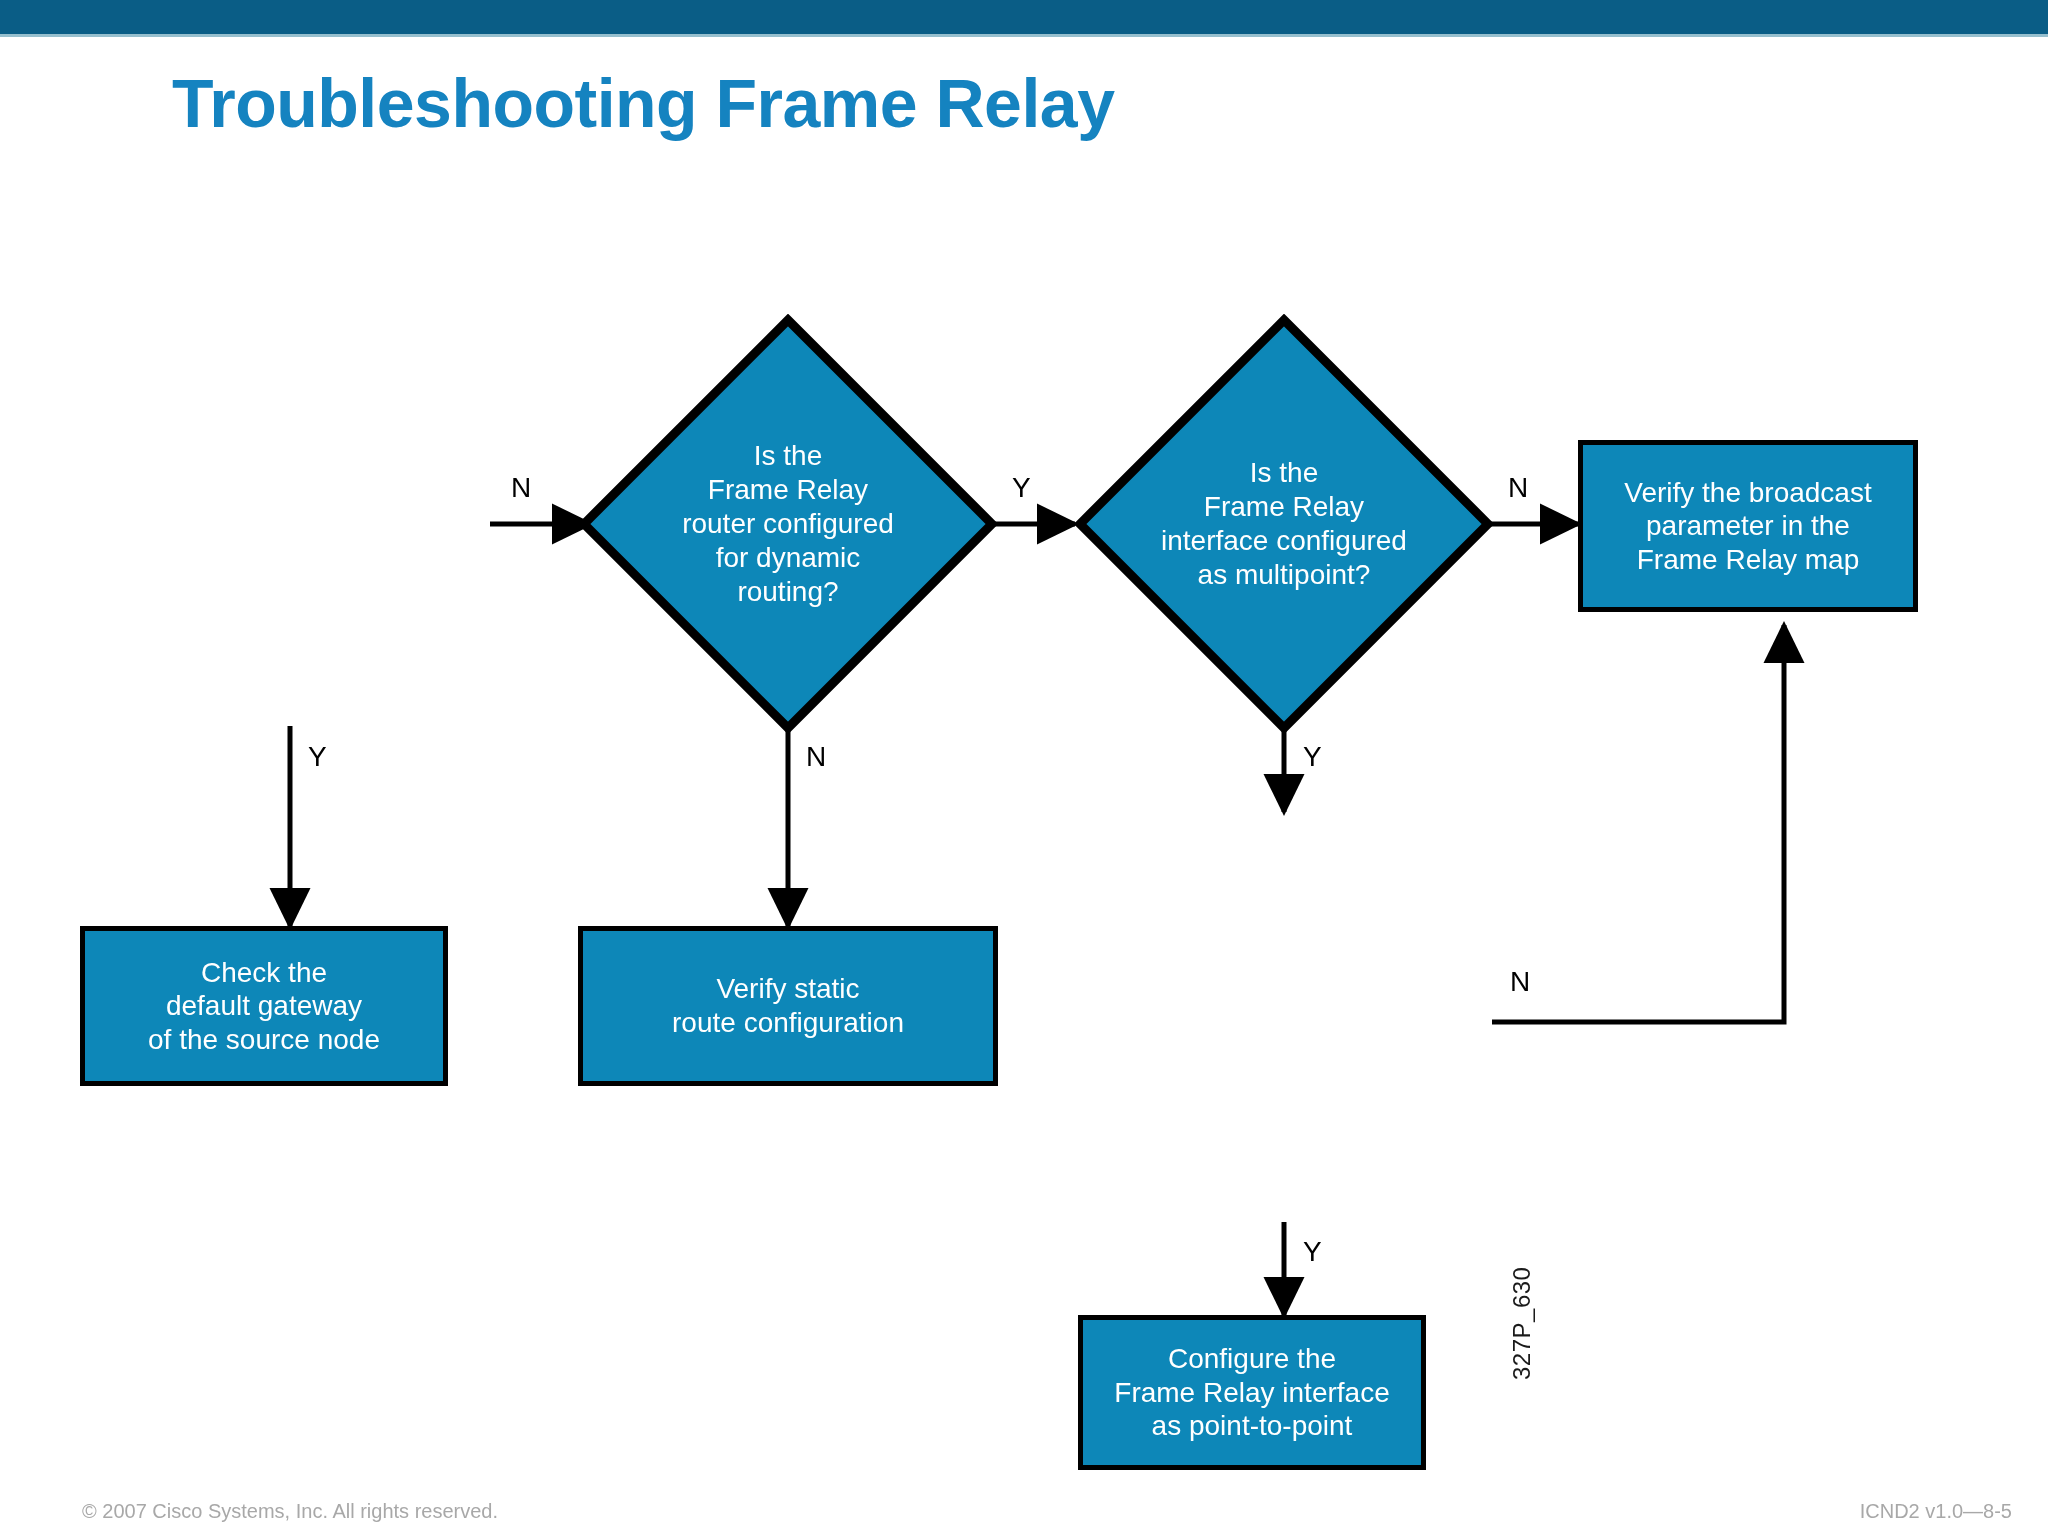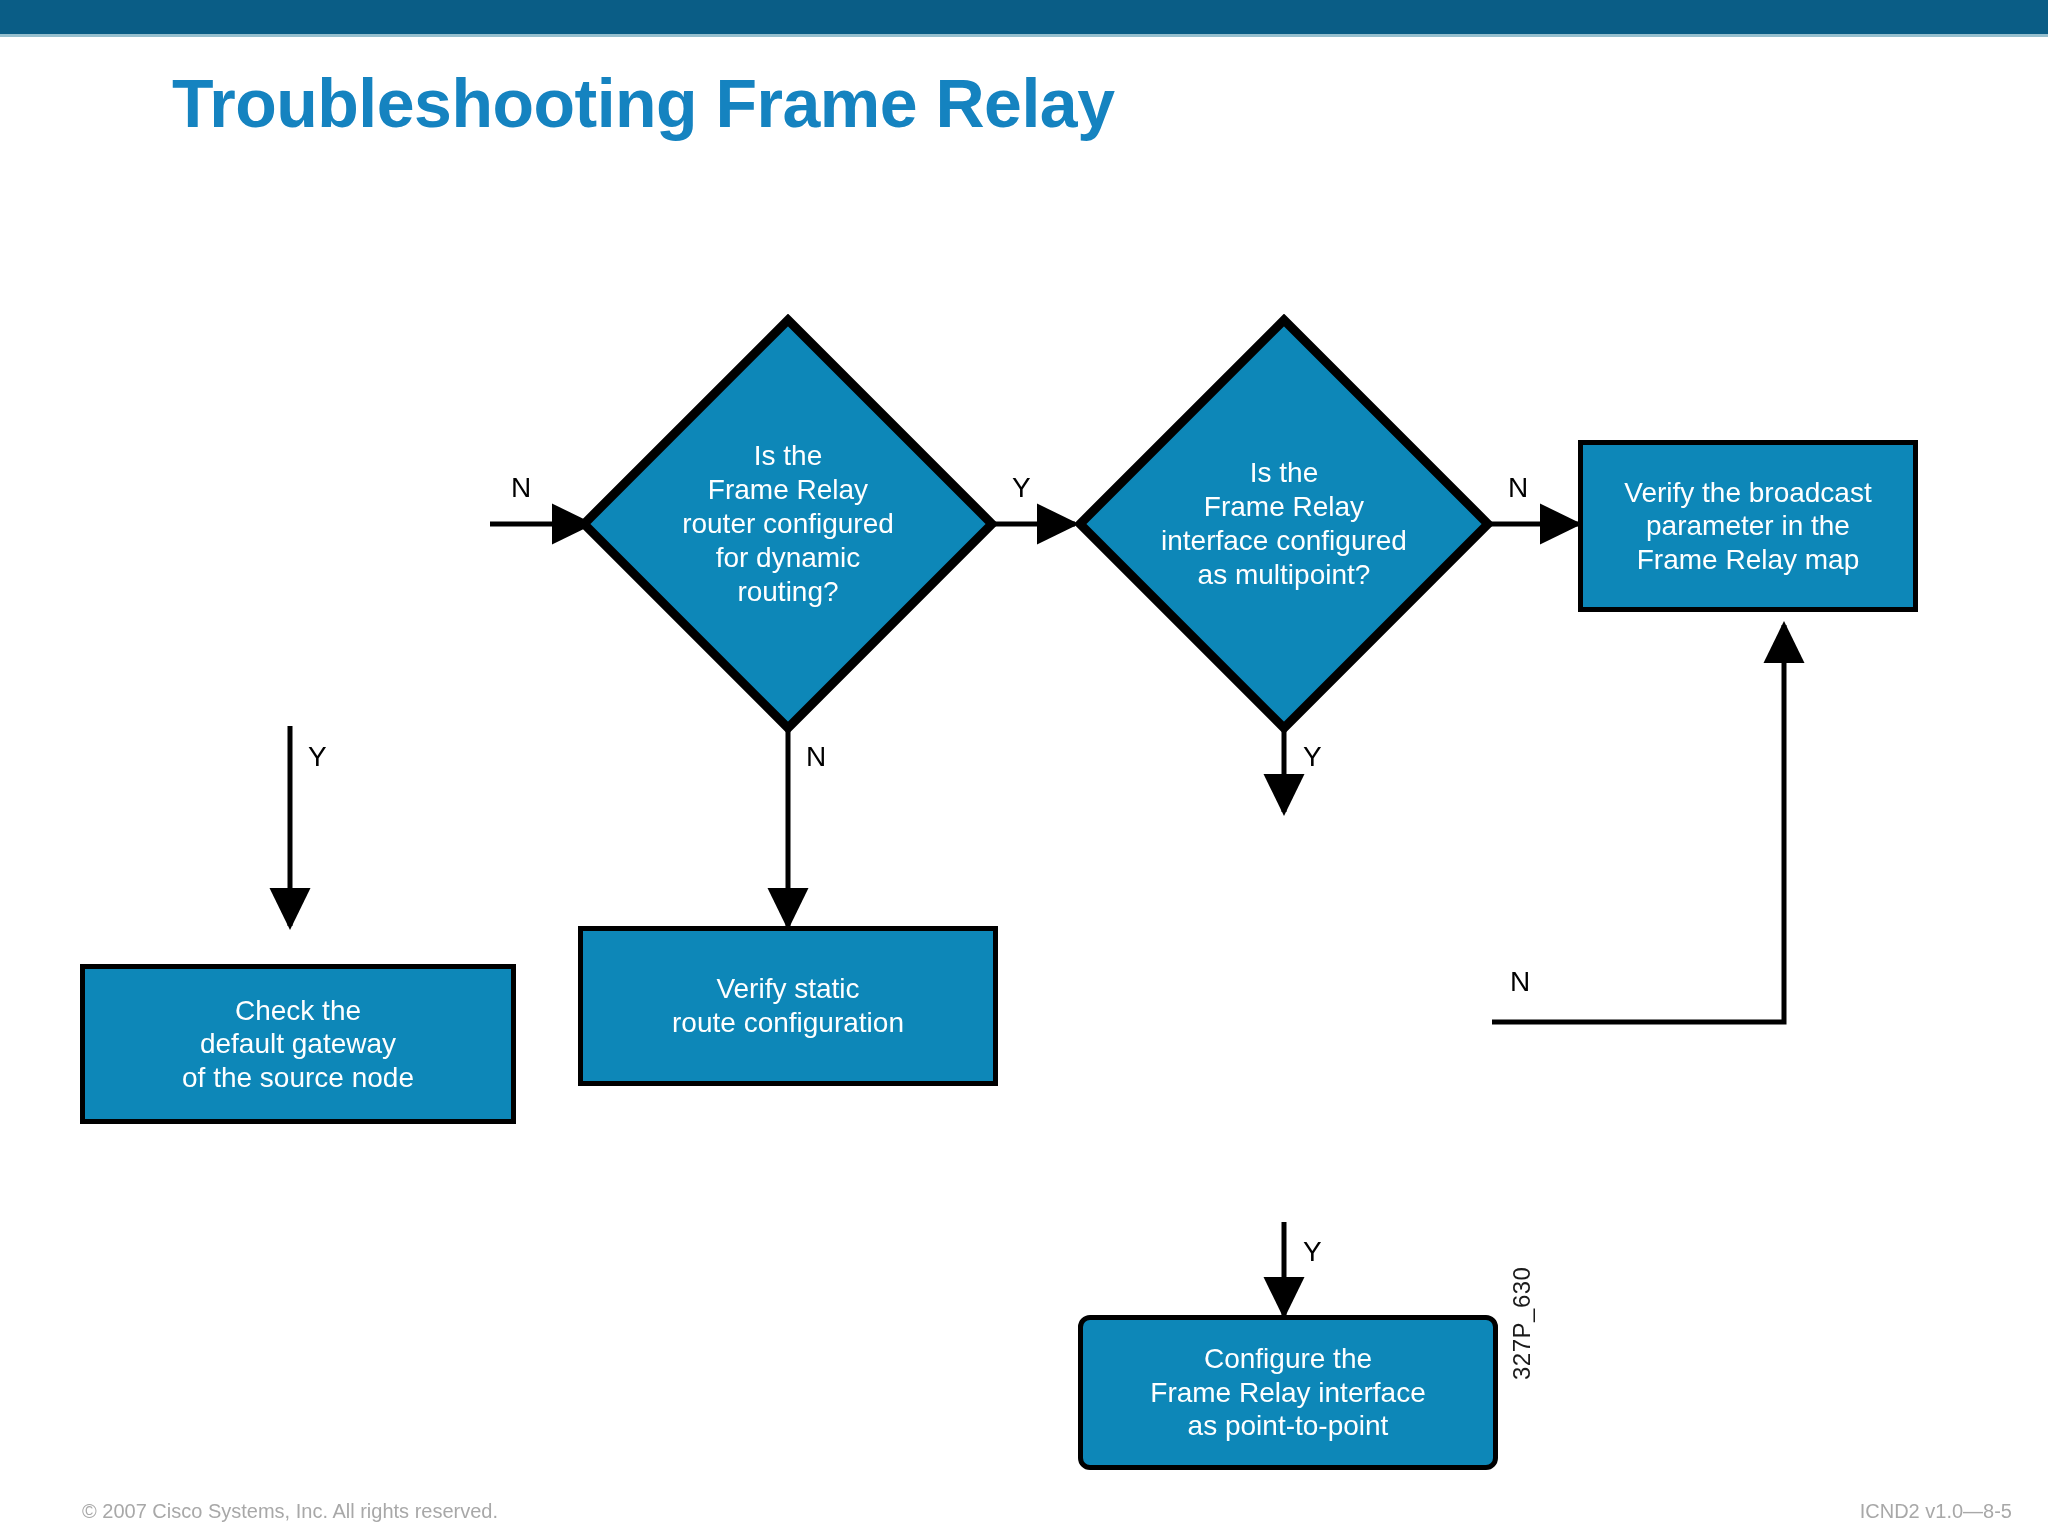--- a/index.html
+++ b/index.html
@@ -175,21 +175,21 @@
       <line x1="1478" y1="524" x2="1578" y2="524" stroke="#000000" stroke-width="5" marker-end="url(#arrow)"></line>
 
       <line x1="1284" y1="726" x2="1284" y2="812" stroke="#000000" stroke-width="5" marker-end="url(#arrow)"></line>
 
       <path d="M1492,1022 L1784,1022 L1784,625" fill="none" stroke="#000000" stroke-width="5" marker-end="url(#arrow)"></path>
 
       <line x1="1284" y1="1222" x2="1284" y2="1315" stroke="#000000" stroke-width="5" marker-end="url(#arrow)"></line>
     </svg>
 
 
-    <div class="node rect" style="left:80px; top:964px; width:436px; height:160px;">
+    <div class="node rect" style="left:80px; top:926px; width:368px; height:160px;">
       <span class="nlabel">Check the
 default gateway
 of the source node</span>
     </div>
 
     <div class="diamond-wrap" style="left:578px; top:314px; width:420px; height:420px;">
       <svg class="diamond-shape" viewBox="0 0 420 420" xmlns="http://www.w3.org/2000/svg">
         <polygon points="210,6 414,210 210,414 6,210" fill="#0d87b8" stroke="#000000" stroke-width="9"></polygon>
       </svg>
       <div class="diamond-text" style="left:7%; width:86%;">Is the
@@ -214,21 +214,21 @@
 as multipoint?</div>
     </div>
 
     <div class="node rect" style="left:1578px; top:440px; width:340px; height:172px;">
       <span class="nlabel">Verify the broadcast
 parameter in the
 Frame Relay map</span>
     </div>
 
 
-    <div class="node rect" style="left:1078px; top:1315px; width:420px; height:155px;border-radius:12px;">
+    <div class="node rect" style="left:1078px; top:1315px; width:348px; height:155px;">
       <span class="nlabel">Configure the
 Frame Relay interface
 as point-to-point</span>
     </div>
 
     <div class="edge-label" style="left:511px; top:474px;">N</div>
     <div class="edge-label" style="left:308px; top:743px;">Y</div>
     <div class="edge-label" style="left:1012px; top:474px;">Y</div>
     <div class="edge-label" style="left:806px; top:743px;">N</div>
     <div class="edge-label" style="left:1508px; top:474px;">N</div>

